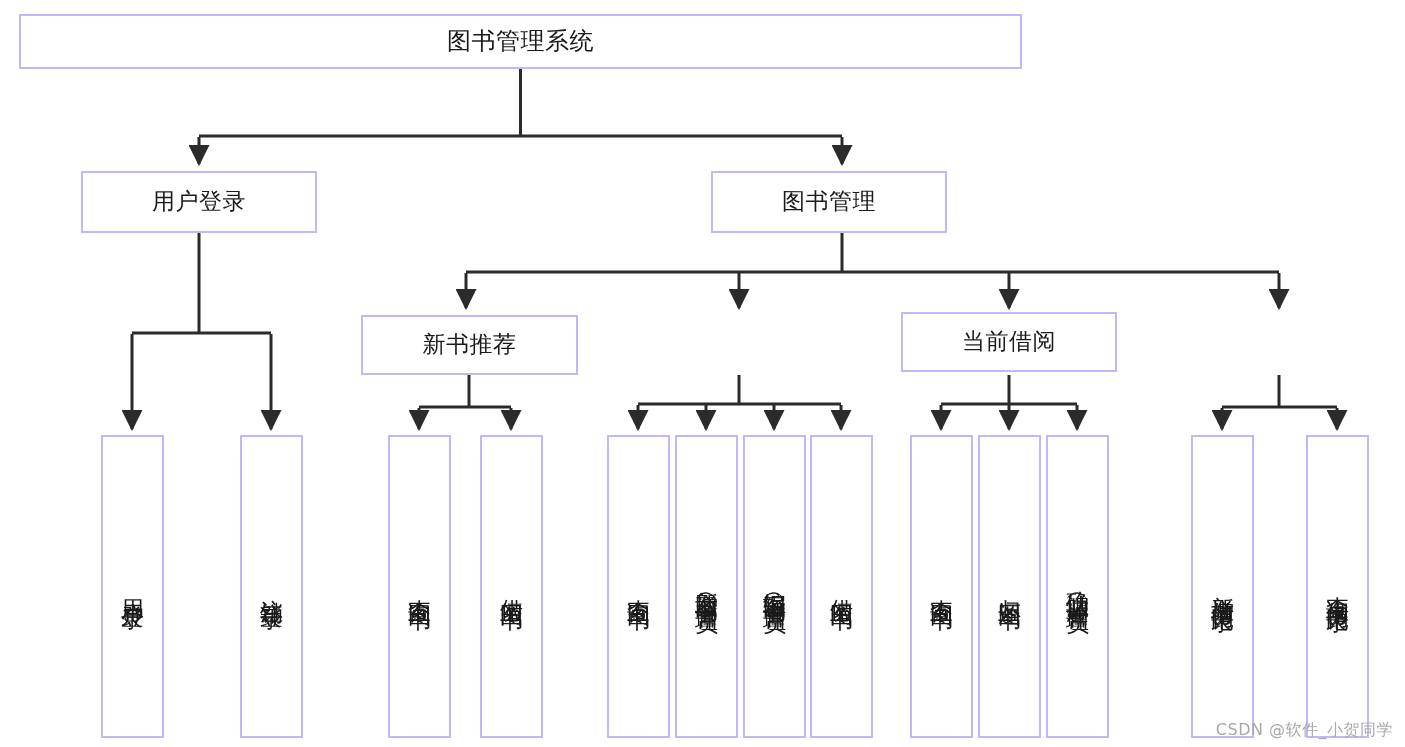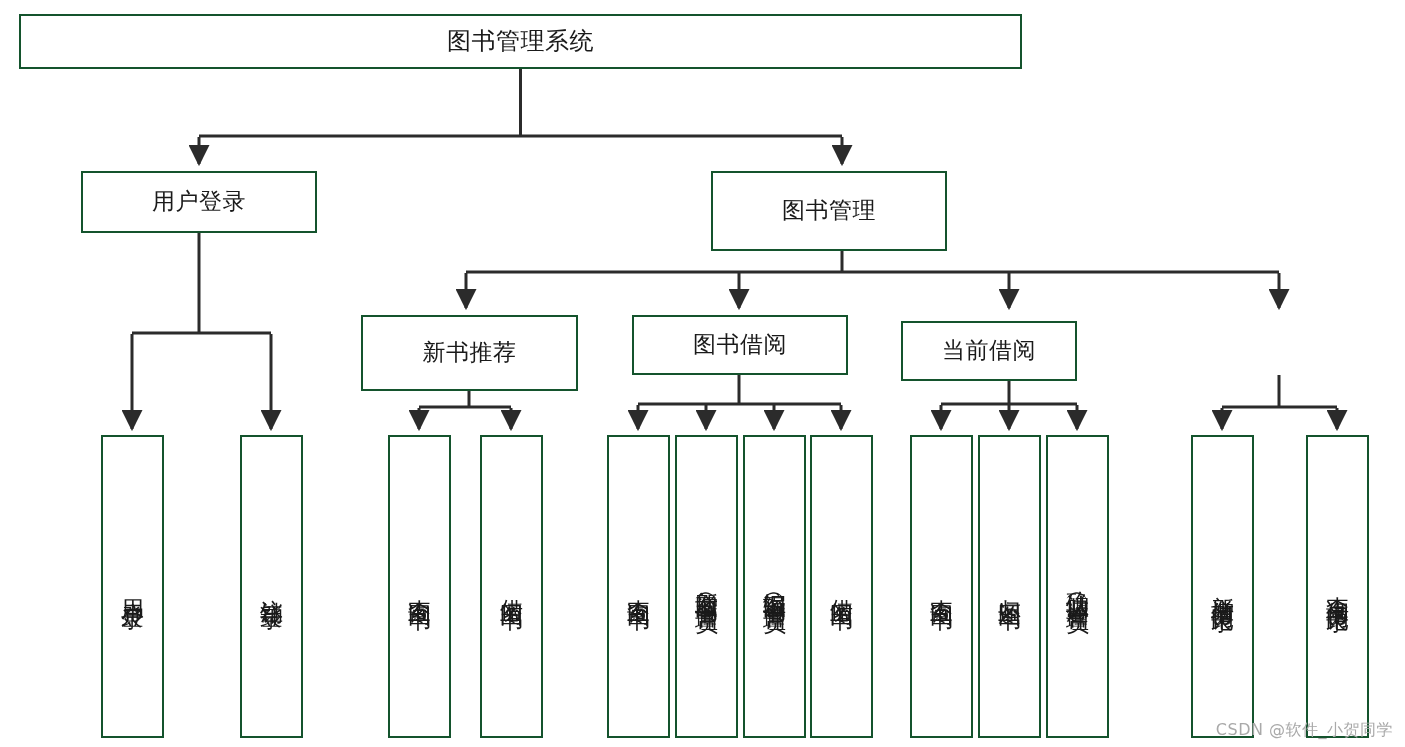--- a/index.html
+++ b/index.html
@@ -23,21 +23,21 @@
     left: 0;
     top: 0;
     width: 1405px;
     height: 747px;
     pointer-events: none;
   }
   .node {
     position: absolute;
     box-sizing: border-box;
     background: #ffffff;
-    border: 2px solid #14532d;
+    border: 2px solid #c4b5fd;
     display: flex;
     align-items: center;
     justify-content: center;
     z-index: 2;
   }
   .node .node-label {
     color: #1a1a1a;
     line-height: 1.18;
     text-align: center;
     white-space: nowrap;
@@ -128,33 +128,30 @@
   </svg>
 
   <div class="node horizontal root" style="left:19px; top:14px; width:1003px; height:55px;">
     <span class="node-label">图书管理系统</span>
   </div>
 
   <div class="node horizontal" style="left:81px; top:171px; width:236px; height:62px;">
     <span class="node-label">用户登录</span>
   </div>
 
-  <div class="node horizontal" style="left:711px; top:171px; width:236px; height:80px;">
+  <div class="node horizontal" style="left:711px; top:171px; width:236px; height:62px;">
     <span class="node-label">图书管理</span>
   </div>
 
-  <div class="node horizontal" style="left:361px; top:315px; width:217px; height:76px;">
+  <div class="node horizontal" style="left:361px; top:315px; width:217px; height:60px;">
     <span class="node-label">新书推荐</span>
   </div>
 
-  <div class="node horizontal" style="left:632px; top:315px; width:216px; height:60px;">
-    <span class="node-label">图书借阅</span>
-  </div>
-
-  <div class="node horizontal" style="left:901px; top:321px; width:176px; height:60px;">
+
+  <div class="node horizontal" style="left:901px; top:312px; width:216px; height:60px;">
     <span class="node-label">当前借阅</span>
   </div>
 
 
   <div class="node vertical" style="left:101px; top:435px; width:63px; height:303px;">
     <span class="node-label">用户登录</span>
   </div>
 
   <div class="node vertical" style="left:240px; top:435px; width:63px; height:303px;">
     <span class="node-label">注销登录</span>

